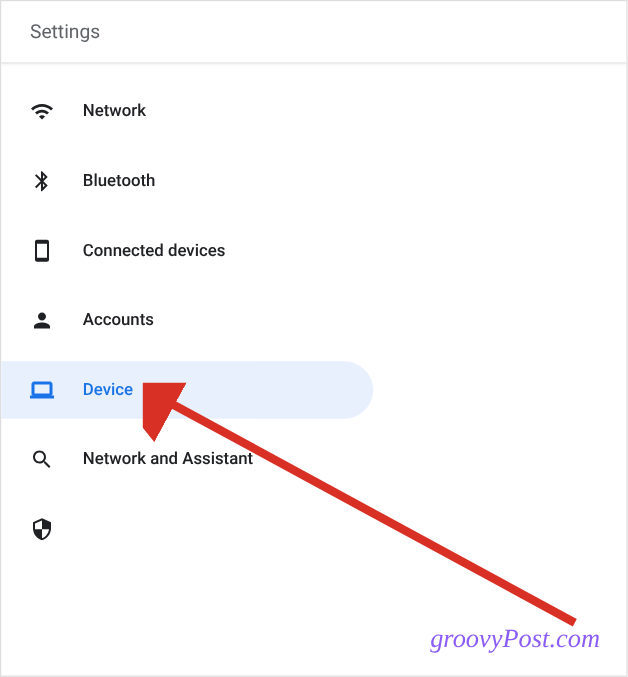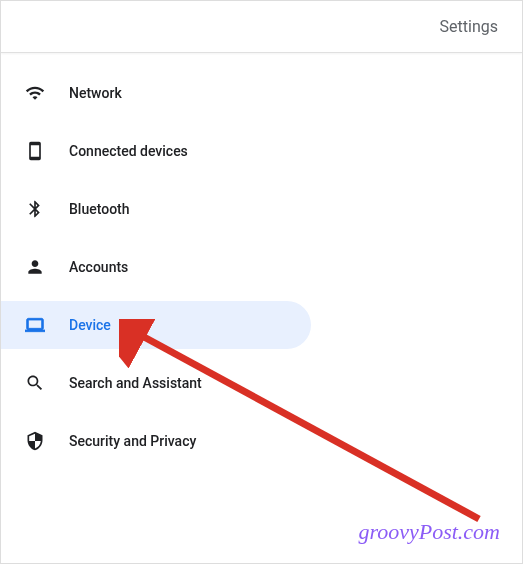--- a/index.html
+++ b/index.html
@@ -17,21 +17,20 @@
     }
     .header {
       padding: 16px 24px;
       border-bottom: 1px solid #e0e0e0;
       box-shadow: 0 1px 2px rgba(0,0,0,0.05);
     }
     .header-title {
       font-size: 16px;
       color: #5f6368;
       font-weight: 400;
-      text-align: right;
     }
     .sidebar {
       padding-top: 16px;
     }
     .sidebar-item {
       display: flex;
       align-items: center;
       padding: 14px 24px;
       cursor: pointer;
       width: 310px;
@@ -100,33 +99,33 @@
       <svg viewBox="0 0 24 24">
           <path d="M1 9l2 2c4.97-4.97 13.03-4.97 18 0l2-2C16.93 2.93 7.08 2.93 1 9zm8 8l3 3 3-3c-1.65-1.66-4.34-1.66-6 0zm-4-4l2 2c2.76-2.76 7.24-2.76 10 0l2-2C15.14 9.14 8.87 9.14 5 13z"></path>
         </svg>
     </span>
     <span class="item-label">Network</span>
   </div>
 
   <div class="sidebar-item">
     <span class="icon">
       <svg viewBox="0 0 24 24">
-          <path d="M17 1H7c-1.1 0-2 .9-2 2v18c0 1.1.9 2 2 2h10c1.1 0 2-.9 2-2V3c0-1.1-.9-2-2-2zm0 18H7V5h10v14z"></path>
+          <path d="M17.71 7.71L12 2h-1v7.59L6.41 5 5 6.41 10.59 12 5 17.59 6.41 19 11 14.41V22h1l5.71-5.71L13.41 12l4.3-4.29zM13 5.83l1.88 1.88L13 9.59V5.83zm1.88 10.46L13 18.17v-3.76l1.88 1.88z"></path>
         </svg>
     </span>
-    <span class="item-label">Connected devices</span>
+    <span class="item-label">Bluetooth</span>
   </div>
 
   <div class="sidebar-item">
     <span class="icon">
       <svg viewBox="0 0 24 24">
-          <path d="M17.71 7.71L12 2h-1v7.59L6.41 5 5 6.41 10.59 12 5 17.59 6.41 19 11 14.41V22h1l5.71-5.71L13.41 12l4.3-4.29zM13 5.83l1.88 1.88L13 9.59V5.83zm1.88 10.46L13 18.17v-3.76l1.88 1.88z"></path>
+          <path d="M17 1H7c-1.1 0-2 .9-2 2v18c0 1.1.9 2 2 2h10c1.1 0 2-.9 2-2V3c0-1.1-.9-2-2-2zm0 18H7V5h10v14z"></path>
         </svg>
     </span>
-    <span class="item-label">Bluetooth</span>
+    <span class="item-label">Connected devices</span>
   </div>
 
   <div class="sidebar-item">
     <span class="icon">
       <svg viewBox="0 0 24 24">
           <path d="M12 12c2.21 0 4-1.79 4-4s-1.79-4-4-4-4 1.79-4 4 1.79 4 4 4zm0 2c-2.67 0-8 1.34-8 4v2h16v-2c0-2.66-5.33-4-8-4z"></path>
         </svg>
     </span>
     <span class="item-label">Accounts</span>
   </div>
@@ -140,30 +139,29 @@
     <span class="item-label">Device</span>
   </div>
 
 
   <div class="sidebar-item">
     <span class="icon">
       <svg viewBox="0 0 24 24">
           <path d="M15.5 14h-.79l-.28-.27C15.41 12.59 16 11.11 16 9.5 16 5.91 13.09 3 9.5 3S3 5.91 3 9.5 5.91 16 9.5 16c1.61 0 3.09-.59 4.23-1.57l.27.28v.79l5 4.99L20.49 19l-4.99-5zm-6 0C7.01 14 5 11.99 5 9.5S7.01 5 9.5 5 14 7.01 14 9.5 11.99 14 9.5 14z"></path>
         </svg>
     </span>
-    <span class="item-label">Search and Assistant</span>
+    <span class="item-label">Network and Assistant</span>
   </div>
 
   <div class="sidebar-item">
     <span class="icon">
       <svg viewBox="0 0 24 24">
           <path d="M12 1L3 5v6c0 5.55 3.84 10.74 9 12 5.16-1.26 9-6.45 9-12V5l-9-4zm0 10.99h7c-.53 4.12-3.28 7.79-7 8.94V12H5V6.3l7-3.11v8.8z"></path>
         </svg>
     </span>
-    <span class="item-label">Security and Privacy</span>
   </div>
 
 </div>
 
 <svg class="arrow" width="380" height="220">
   <defs>
     <marker id="arrowhead" markerWidth="12" markerHeight="10" refX="2" refY="5" orient="auto">
       <polygon points="0 0, 12 5, 0 10" fill="#d93025"></polygon>
     </marker>
   </defs>

